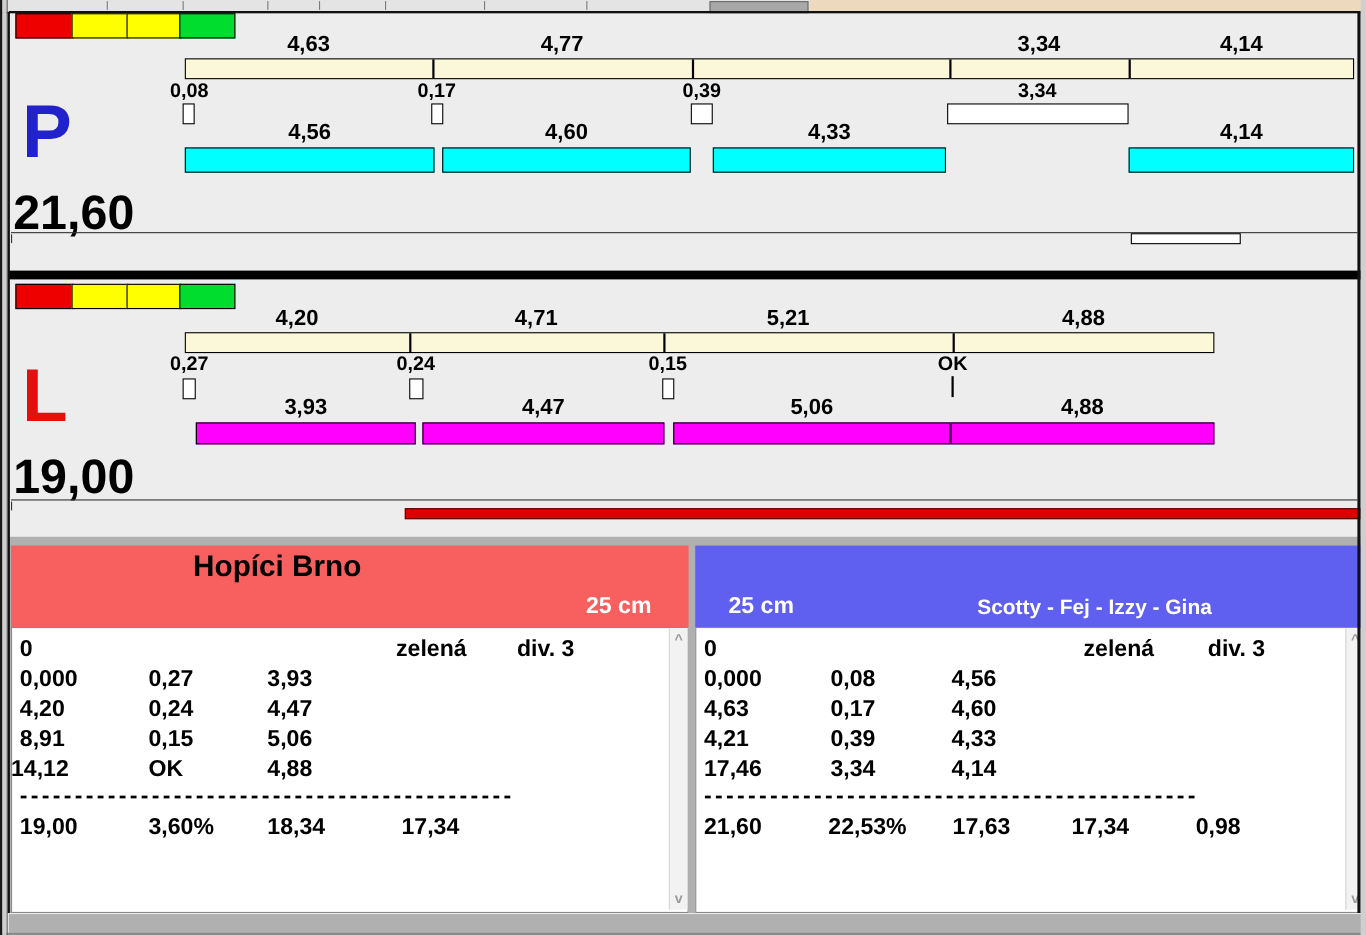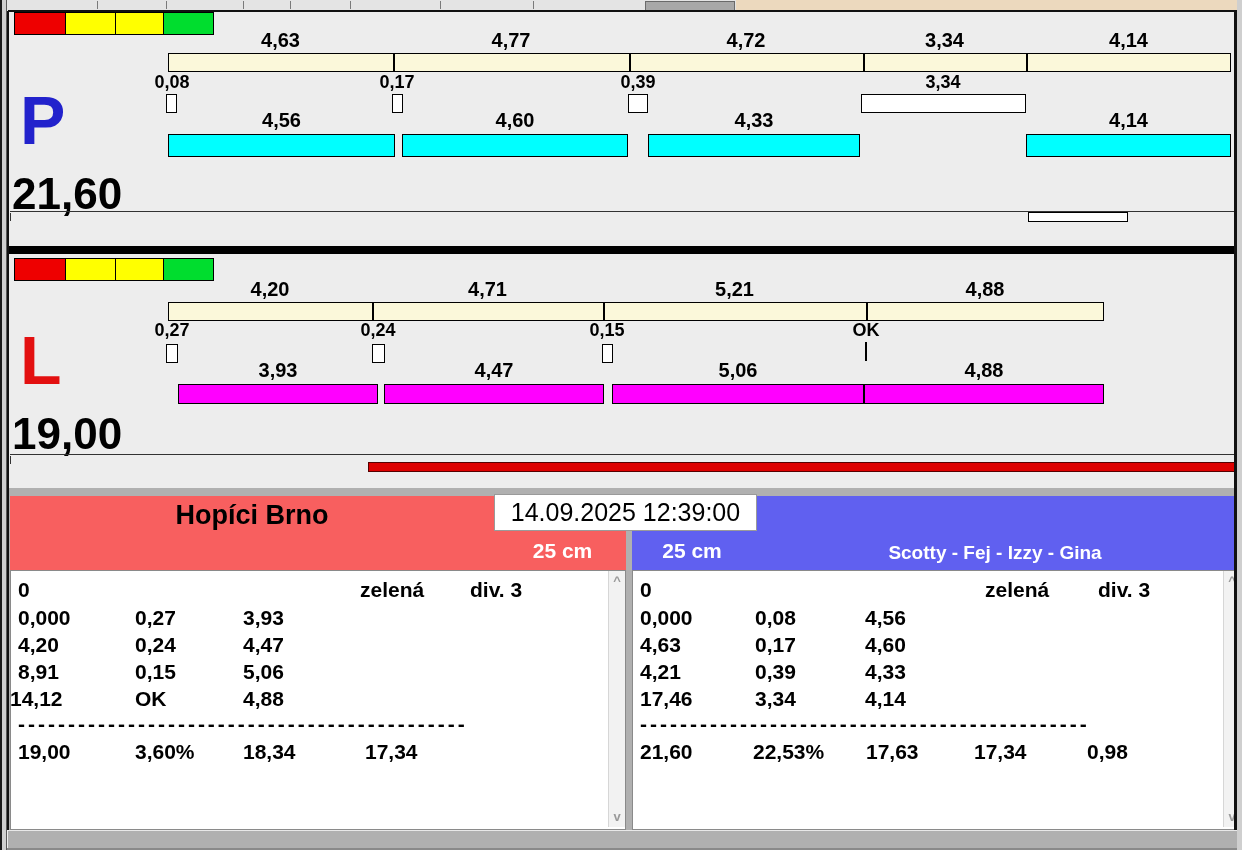--- a/index.html
+++ b/index.html
@@ -77,21 +77,20 @@
   </div>
   <div class="abs topline"></div>
 
   <div class="abs light light-red" style="left:14px;top:12px;width:51px"></div>
   <div class="abs light light-yellow" style="left:65px;top:12px;width:50px"></div>
   <div class="abs light light-yellow" style="left:115px;top:12px;width:48px"></div>
   <div class="abs light light-green" style="left:163px;top:12px;width:49px"></div>
 
   <div class="abs bar-label" style="left:168px;top:30px;width:225px">4,63</div>
   <div class="abs bar-label" style="left:393px;top:30px;width:236px">4,77</div>
-  <div class="abs bar-label" style="left:629px;top:30px;width:234px">4,72</div>
   <div class="abs bar-label" style="left:863px;top:30px;width:163px">3,34</div>
   <div class="abs bar-label" style="left:1026px;top:30px;width:205px">4,14</div>
 
   <div class="abs cream" style="left:168px;top:53px;width:1061px;height:17px">
     <div class="abs creamdiv" style="left:224px;top:0;height:17px"></div>
     <div class="abs creamdiv" style="left:460px;top:0;height:17px"></div>
     <div class="abs creamdiv" style="left:694px;top:0;height:17px"></div>
     <div class="abs creamdiv" style="left:857px;top:0;height:17px"></div>
   </div>
 
@@ -121,21 +120,21 @@
 
   <div class="abs divider"></div>
 
   <div class="abs light light-red" style="left:14px;top:258px;width:51px"></div>
   <div class="abs light light-yellow" style="left:65px;top:258px;width:50px"></div>
   <div class="abs light light-yellow" style="left:115px;top:258px;width:48px"></div>
   <div class="abs light light-green" style="left:163px;top:258px;width:49px"></div>
 
   <div class="abs bar-label" style="left:168px;top:279px;width:204px">4,20</div>
   <div class="abs bar-label" style="left:372px;top:279px;width:231px">4,71</div>
-  <div class="abs bar-label" style="left:603px;top:279px;width:263px">5,21</div>
+  <div class="abs bar-label" style="left:585px;top:279px;width:263px">5,21</div>
   <div class="abs bar-label" style="left:866px;top:279px;width:238px">4,88</div>
   <div class="abs cream" style="left:168px;top:302px;width:934px;height:17px">
     <div class="abs creamdiv" style="left:203px;top:0;height:17px"></div>
     <div class="abs creamdiv" style="left:434px;top:0;height:17px"></div>
     <div class="abs creamdiv" style="left:697px;top:0;height:17px"></div>
   </div>
   <div class="abs chg-label" style="left:132px;top:321px">0,27</div>
   <div class="abs chg-label" style="left:338px;top:321px">0,24</div>
   <div class="abs chg-label" style="left:567px;top:321px">0,15</div>
   <div class="abs chg-label" style="left:826px;top:321px">OK</div>
@@ -164,21 +163,20 @@
 
   <div class="abs hdr hdr-left"></div>
   <div class="abs hdr hdr-right"></div>
 
   <div class="abs team-title" style="left:10px;top:500px;width:484px">Hopíci Brno</div>
   <div class="abs height-class" style="left:500px;top:538px;width:125px">25 cm</div>
 
   <div class="abs team-lineup" style="left:745px;top:541px;width:500px">Scotty - Fej - Izzy - Gina</div>
   <div class="abs height-class" style="left:632px;top:538px;width:120px">25 cm</div>
 
-  <div class="abs datebox">14.09.2025 12:39:00</div>
 
   <div class="abs ttable ttable-left"></div>
   <span class="cell" style="left:18px;top:578px">0</span>
   <span class="cell" style="left:360px;top:578px">zelená</span>
   <span class="cell" style="left:470px;top:578px">div. 3</span>
 
   <span class="cell" style="left:18px;top:606px">0,000</span>
   <span class="cell" style="left:135px;top:606px">0,27</span>
   <span class="cell" style="left:243px;top:606px">3,93</span>
   <span class="cell" style="left:18px;top:633px">4,20</span>

